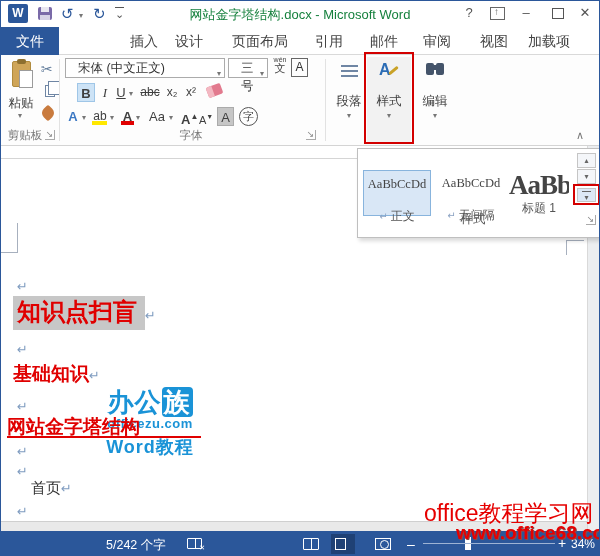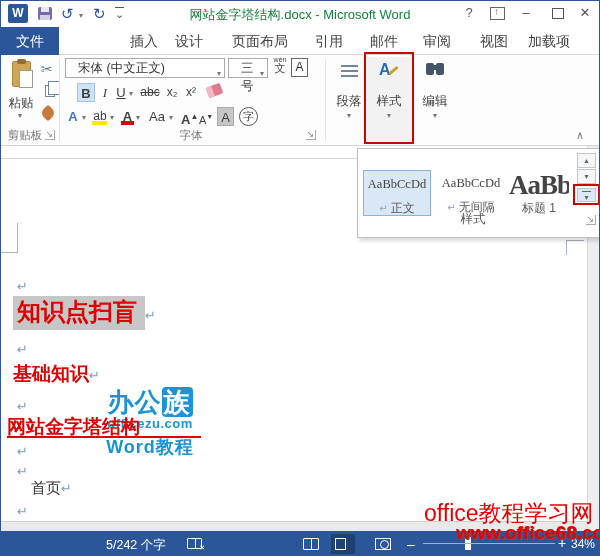--- a/index.html
+++ b/index.html
@@ -100,21 +100,21 @@
   #styles-ic i { position:absolute; left:9px; top:8px; width:11px; height:3px; background:#c9a227; transform:rotate(-40deg); border-radius:1px; }
   #grp-edit { left:412px; }
   #edit-ic { left:13px; top:6px; width:8px; height:12px; background:#44546a; border-radius:2px; box-shadow:10px 0 0 #44546a; }
   #edit-ic:before { content:""; position:absolute; left:6px; top:2px; width:6px; height:5px; background:#44546a; }
   #ribbon-collapse { left:575px; top:74px; font-size:11px; color:#777; }
 
   
   #styles-panel { left:356px; top:147px; width:243px; height:90px; background:#fff; border:1px solid #bfbfbf; box-shadow:2px 3px 4px rgba(0,0,0,.15); z-index:20; }
   .sp-item { position:absolute; top:21px; height:46px; text-align:center; color:#444; }
   .sp-prev { display:block; font-size:12.5px; font-family:"Liberation Serif",serif; margin-top:6px; white-space:nowrap; }
-  .sp-label { display:block; font-size:12px; margin-top:8px; color:#555; }
+  .sp-label { display:block; font-size:12px; margin-top:16px; color:#555; }
   .sp-label .pm { color:#8ca3c3; font-size:10px; }
   #sp-item-0 { left:5px; width:68px; background:#d9e7f6; border:1px solid #88b4dd; }
   #sp-item-1 { left:79px; width:68px; }
   #sp-item-2 { left:151px; width:60px; overflow:hidden; }
   #sp-item-2 .sp-prev { font-size:27px; font-weight:bold; margin-top:0; letter-spacing:-1px; }
   #sp-item-2 .sp-label { margin-top:-1px; }
   .sp-btn { position:absolute; left:219px; width:19px; height:15px; border:1px solid #c5c5c5; background:#f4f6f9; text-align:center; font-size:8px; color:#666; line-height:14px; }
   #sp-up { top:4px; }
   #sp-down { top:20px; }
   #sp-more { top:39px; height:14px; background:#dce8f6; line-height:12px; }

